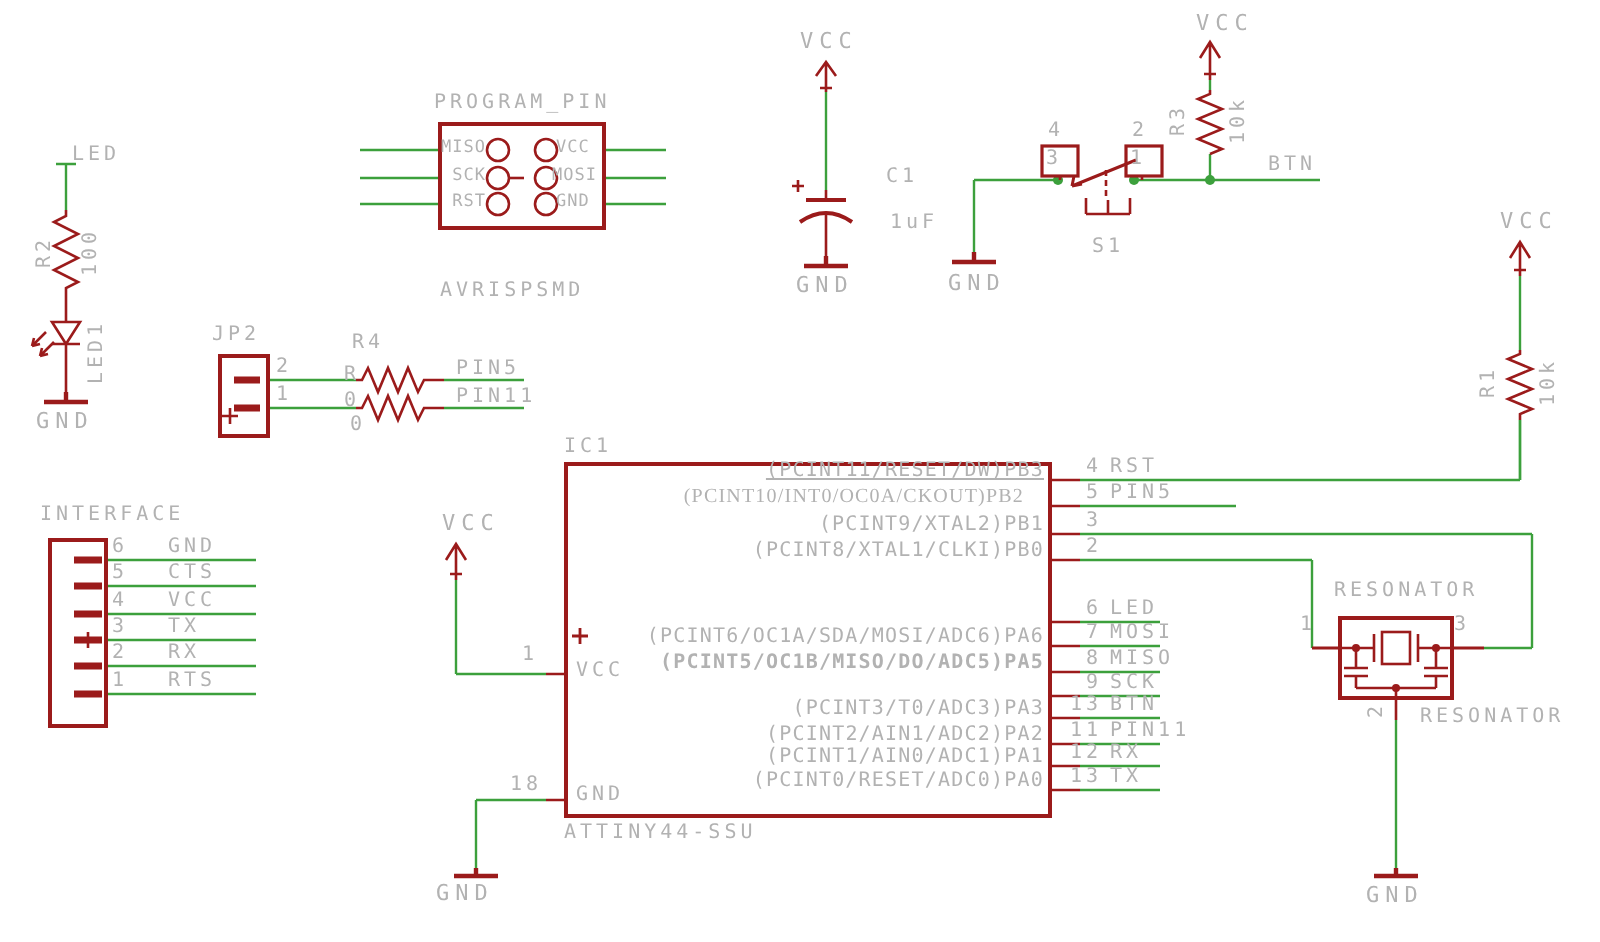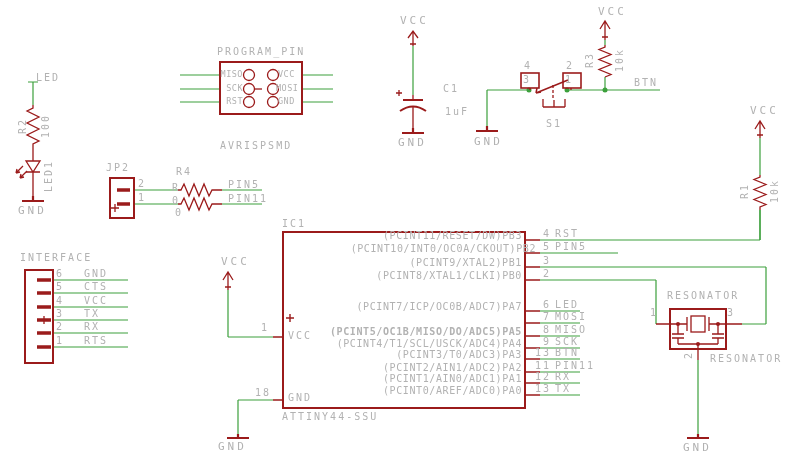--- a/index.html
+++ b/index.html
@@ -174,31 +174,30 @@
 
 <div class="t net" style="left:282px;top:219px;">IC1</div>
 <div class="t pwr" style="left:221px;top:256px;">VCC</div>
 <div class="t net" style="left:261px;top:323px;">1</div>
 <div class="t net" style="left:288px;top:331px;">VCC</div>
 <div class="t net" style="left:255px;top:388px;">18</div>
 <div class="t net" style="left:288px;top:393px;">GND</div>
 <div class="t pwr" style="left:218px;top:441px;">GND</div>
 <div class="t net" style="left:282px;top:412px;">ATTINY44-SSU</div>
 
-<div class="t fn ra" style="right:278px;top:231px;">(PCINT11/RESET/DW)PB3</div>
-<div class="t fn ra" style="right:264px;top:244px;">(PCINT10/INT0/OC0A/CKOUT)PB2</div>
+<div class="t fn ra" style="right:278px;top:231px;text-decoration:underline;">(PCINT11/RESET/DW)PB3</div>
+<div class="t fn ra" style="right:288px;top:244px;font-family:Liberation Serif, serif;">(PCINT10/INT0/OC0A/CKOUT)PB2</div>
 <div class="t fn ra" style="right:278px;top:258px;">(PCINT9/XTAL2)PB1</div>
 <div class="t fn ra" style="right:278px;top:271px;">(PCINT8/XTAL1/CLKI)PB0</div>
-<div class="t fn ra" style="right:278px;top:302px;">(PCINT7/ICP/OC0B/ADC7)PA7</div>
+<div class="t fn ra" style="right:278px;top:314px;">(PCINT6/OC1A/SDA/MOSI/ADC6)PA6</div>
 <div class="t fn ra" style="right:278px;top:327px;font-weight:bold;">(PCINT5/OC1B/MISO/DO/ADC5)PA5</div>
-<div class="t fn ra" style="right:278px;top:339px;">(PCINT4/T1/SCL/USCK/ADC4)PA4</div>
 <div class="t fn ra" style="right:278px;top:350px;text-align:right;">(PCINT3/T0/ADC3)PA3</div>
 <div class="t fn ra" style="right:278px;top:363px;">(PCINT2/AIN1/ADC2)PA2</div>
 <div class="t fn ra" style="right:278px;top:374px;">(PCINT1/AIN0/ADC1)PA1</div>
-<div class="t fn ra" style="right:278px;top:386px;">(PCINT0/AREF/ADC0)PA0</div>
+<div class="t fn ra" style="right:278px;top:386px;">(PCINT0/RESET/ADC0)PA0</div>
 
 <div class="t net ra" style="left:531px;top:229px;width:20px;">4</div>
 <div class="t net" style="left:555px;top:229px;">RST</div>
 <div class="t net ra" style="left:531px;top:242px;width:20px;">5</div>
 <div class="t net" style="left:555px;top:242px;">PIN5</div>
 <div class="t net ra" style="left:531px;top:256px;width:20px;">3</div>
 <div class="t net ra" style="left:531px;top:269px;width:20px;">2</div>
 <div class="t net ra" style="left:531px;top:300px;width:20px;">6</div>
 <div class="t net" style="left:555px;top:300px;">LED</div>
 <div class="t net ra" style="left:531px;top:312px;width:20px;">7</div>

